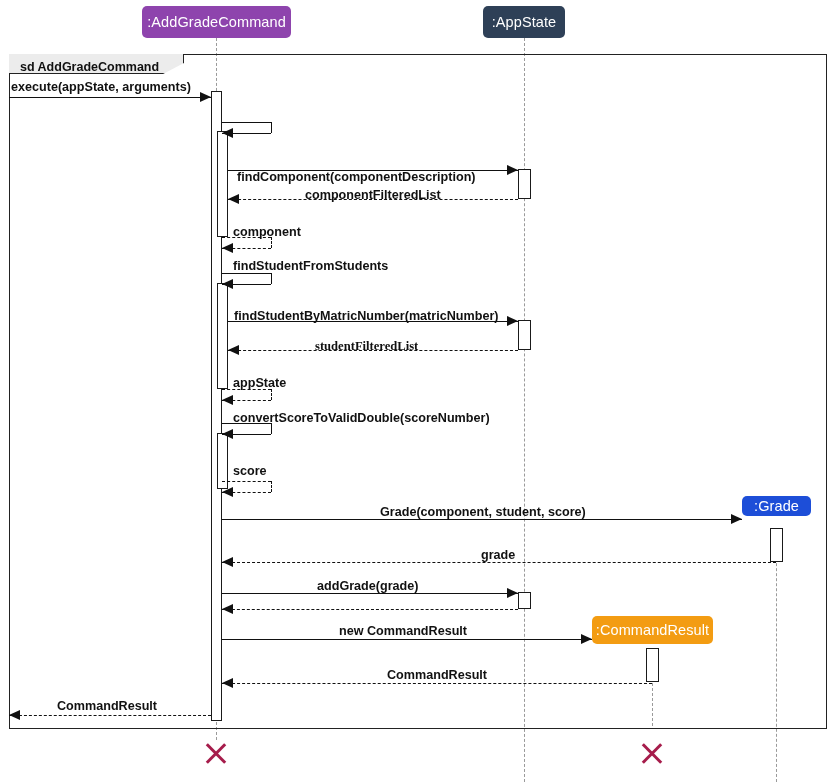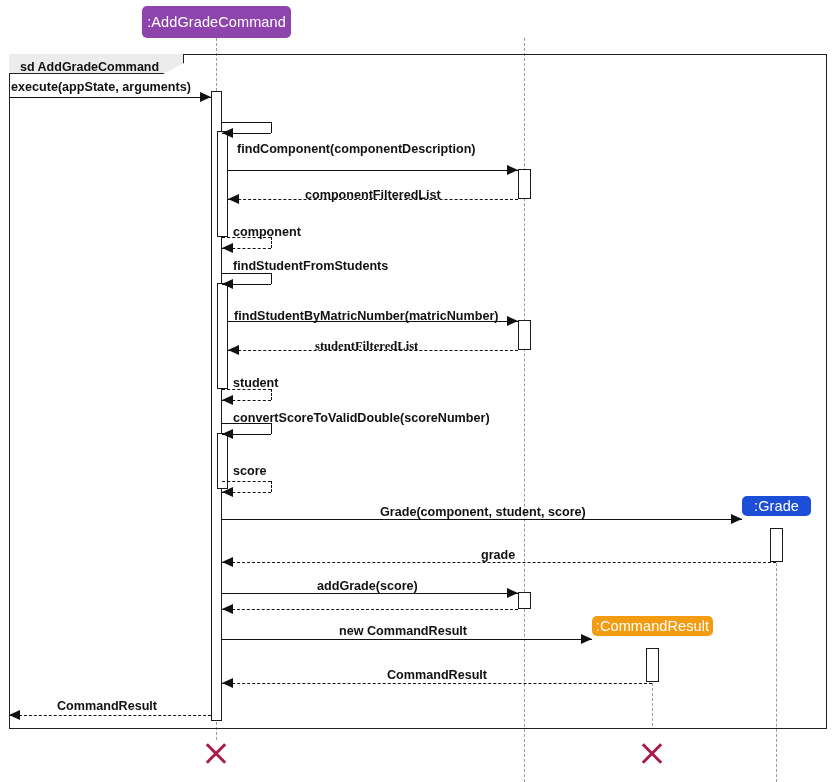--- a/index.html
+++ b/index.html
@@ -136,21 +136,21 @@
     <div class="activation" style="left: 646px; top: 648px; width: 13px; height: 34px;"></div>
     <div class="msg-line" style="left: 9px; top: 97px; width: 202px;"></div>
     <div class="arrowhead arrow-right" style="left: 200px; top: 92px;"></div>
     <div class="msg-label" style="left: 11px; top: 80px;">execute(appState, arguments)</div>
     <div class="msg-line" style="left: 222px; top: 122px; width: 49px;"></div>
     <div class="msg-vert" style="left: 271px; top: 122px; height: 11px;"></div>
     <div class="msg-line" style="left: 222px; top: 133px; width: 49px;"></div>
     <div class="arrowhead arrow-left" style="left: 222px; top: 128px;"></div>
     <div class="msg-line" style="left: 228px; top: 170px; width: 290px;"></div>
     <div class="arrowhead arrow-right" style="left: 507px; top: 165px;"></div>
-    <div class="msg-label" style="left: 237px; top: 142px;">findComponent(componentDescription)</div>
+    <div class="msg-label" style="left: 237px; top: 170px;">findComponent(componentDescription)</div>
     <div class="msg-line dashed" style="left: 228px; top: 199px; width: 290px;"></div>
     <div class="arrowhead arrow-left" style="left: 228px; top: 194px;"></div>
     <div class="msg-label" style="left: 305px; top: 188px;">componentFilteredList</div>
     <div class="msg-line dashed" style="left: 222px; top: 237px; width: 49px;"></div>
     <div class="msg-vert dashed" style="left: 271px; top: 237px; height: 11px;"></div>
     <div class="msg-line dashed" style="left: 222px; top: 248px; width: 49px;"></div>
     <div class="arrowhead arrow-left" style="left: 222px; top: 243px;"></div>
     <div class="msg-label" style="left: 233px; top: 225px;">component</div>
     <div class="msg-line" style="left: 222px; top: 273px; width: 49px;"></div>
     <div class="msg-vert" style="left: 271px; top: 273px; height: 11px;"></div>
@@ -160,55 +160,56 @@
     <div class="msg-line" style="left: 228px; top: 321px; width: 290px;"></div>
     <div class="arrowhead arrow-right" style="left: 507px; top: 316px;"></div>
     <div class="msg-label" style="left: 234px; top: 309px;">findStudentByMatricNumber(matricNumber)</div>
     <div class="msg-line dashed" style="left: 228px; top: 350px; width: 290px;"></div>
     <div class="arrowhead arrow-left" style="left: 228px; top: 345px;"></div>
     <div class="msg-label" style="left: 315px; top: 339px; font-family: Liberation Serif, serif;">studentFilteredList</div>
     <div class="msg-line dashed" style="left: 222px; top: 389px; width: 49px;"></div>
     <div class="msg-vert dashed" style="left: 271px; top: 389px; height: 11px;"></div>
     <div class="msg-line dashed" style="left: 222px; top: 400px; width: 49px;"></div>
     <div class="arrowhead arrow-left" style="left: 222px; top: 395px;"></div>
-    <div class="msg-label" style="left: 233px; top: 376px;">student</div>
+    <div class="msg-label" style="left: 233px; top: 376px;">appState</div>
     <div class="msg-line" style="left: 222px; top: 423px; width: 49px;"></div>
     <div class="msg-vert" style="left: 271px; top: 423px; height: 11px;"></div>
     <div class="msg-line" style="left: 222px; top: 434px; width: 49px;"></div>
     <div class="arrowhead arrow-left" style="left: 222px; top: 429px;"></div>
     <div class="msg-label" style="left: 233px; top: 411px;">convertScoreToValidDouble(scoreNumber)</div>
     <div class="msg-line dashed" style="left: 222px; top: 481px; width: 49px;"></div>
     <div class="msg-vert dashed" style="left: 271px; top: 481px; height: 11px;"></div>
     <div class="msg-line dashed" style="left: 222px; top: 492px; width: 49px;"></div>
     <div class="arrowhead arrow-left" style="left: 222px; top: 487px;"></div>
     <div class="msg-label" style="left: 233px; top: 464px;">score</div>
     <div class="msg-line" style="left: 222px; top: 519px; width: 520px;"></div>
     <div class="arrowhead arrow-right" style="left: 731px; top: 514px;"></div>
     <div class="msg-label" style="left: 380px; top: 505px;">Grade(component, student, score)</div>
     <div class="msg-line dashed" style="left: 222px; top: 562px; width: 554px;"></div>
     <div class="arrowhead arrow-left" style="left: 222px; top: 557px;"></div>
     <div class="msg-label" style="left: 481px; top: 548px;">grade</div>
     <div class="msg-line" style="left: 222px; top: 593px; width: 296px;"></div>
     <div class="arrowhead arrow-right" style="left: 507px; top: 588px;"></div>
-    <div class="msg-label" style="left: 317px; top: 579px;">addGrade(score)</div>
+    <div class="msg-label" style="left: 317px; top: 579px;">addGrade(grade)</div>
     <div class="msg-line dashed" style="left: 222px; top: 609px; width: 296px;"></div>
     <div class="arrowhead arrow-left" style="left: 222px; top: 604px;"></div>
     <div class="msg-line" style="left: 222px; top: 639px; width: 370px;"></div>
     <div class="arrowhead arrow-right" style="left: 581px; top: 634px;"></div>
     <div class="msg-label" style="left: 339px; top: 624px;">new CommandResult</div>
     <div class="msg-line dashed" style="left: 222px; top: 683px; width: 430px;"></div>
     <div class="arrowhead arrow-left" style="left: 222px; top: 678px;"></div>
     <div class="msg-label" style="left: 387px; top: 668px;">CommandResult</div>
     <div class="msg-line dashed" style="left: 9px; top: 715px; width: 202px;"></div>
     <div class="arrowhead arrow-left" style="left: 9px; top: 710px;"></div>
     <div class="msg-label" style="left: 57px; top: 699px;">CommandResult</div>
     <div class="participant" style="left: 142px; top: 6px; width: 149px; height: 32px; background: rgb(142, 68, 173);">:AddGradeCommand</div>
     <div class="destroy-x" style="left: 203px; top: 740px;">
       <span class="a"></span>
       <span class="b"></span>
     </div>
+    <div class="participant" style="left: 483px; top: 6px; width: 82px; height: 32px; background: rgb(46, 64, 87);">:AppState</div>
     <div class="participant" style="left: 742px; top: 496px; width: 69px; height: 20px; background: #1d4ed8;">:Grade</div>
-    <div class="participant" style="left: 592px; top: 616px; width: 121px; height: 20px; background: rgb(243, 156, 18);">:CommandResult</div>
+    <div class="participant" style="left: 592px; top: 616px; width: 121px; height: 28px; background: rgb(243, 156, 18);">:CommandResult</div>
     <div class="destroy-x" style="left: 639px; top: 740px;">
       <span class="a"></span>
       <span class="b"></span>
     </div>
   </div>
 
 </body></html>

